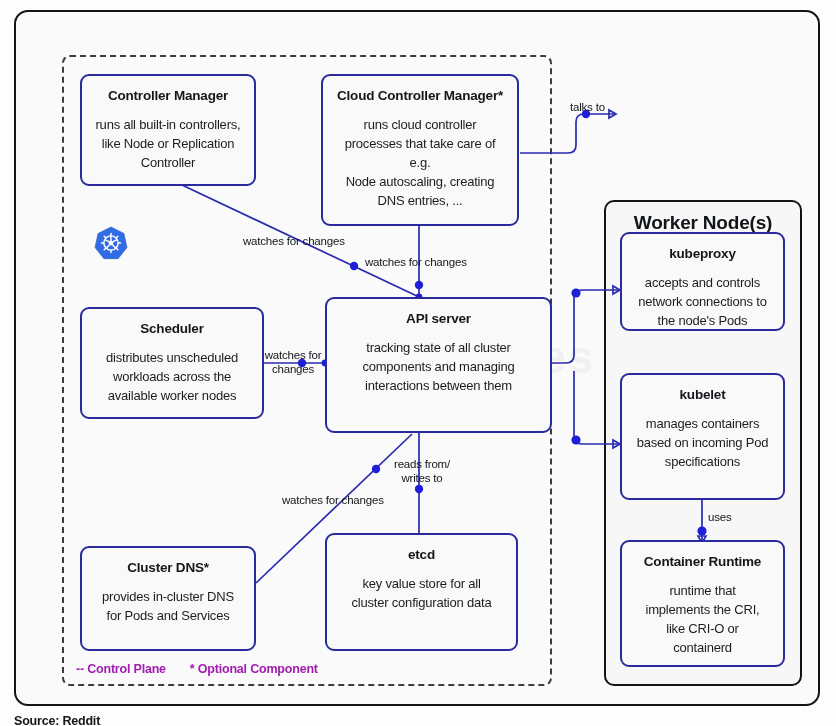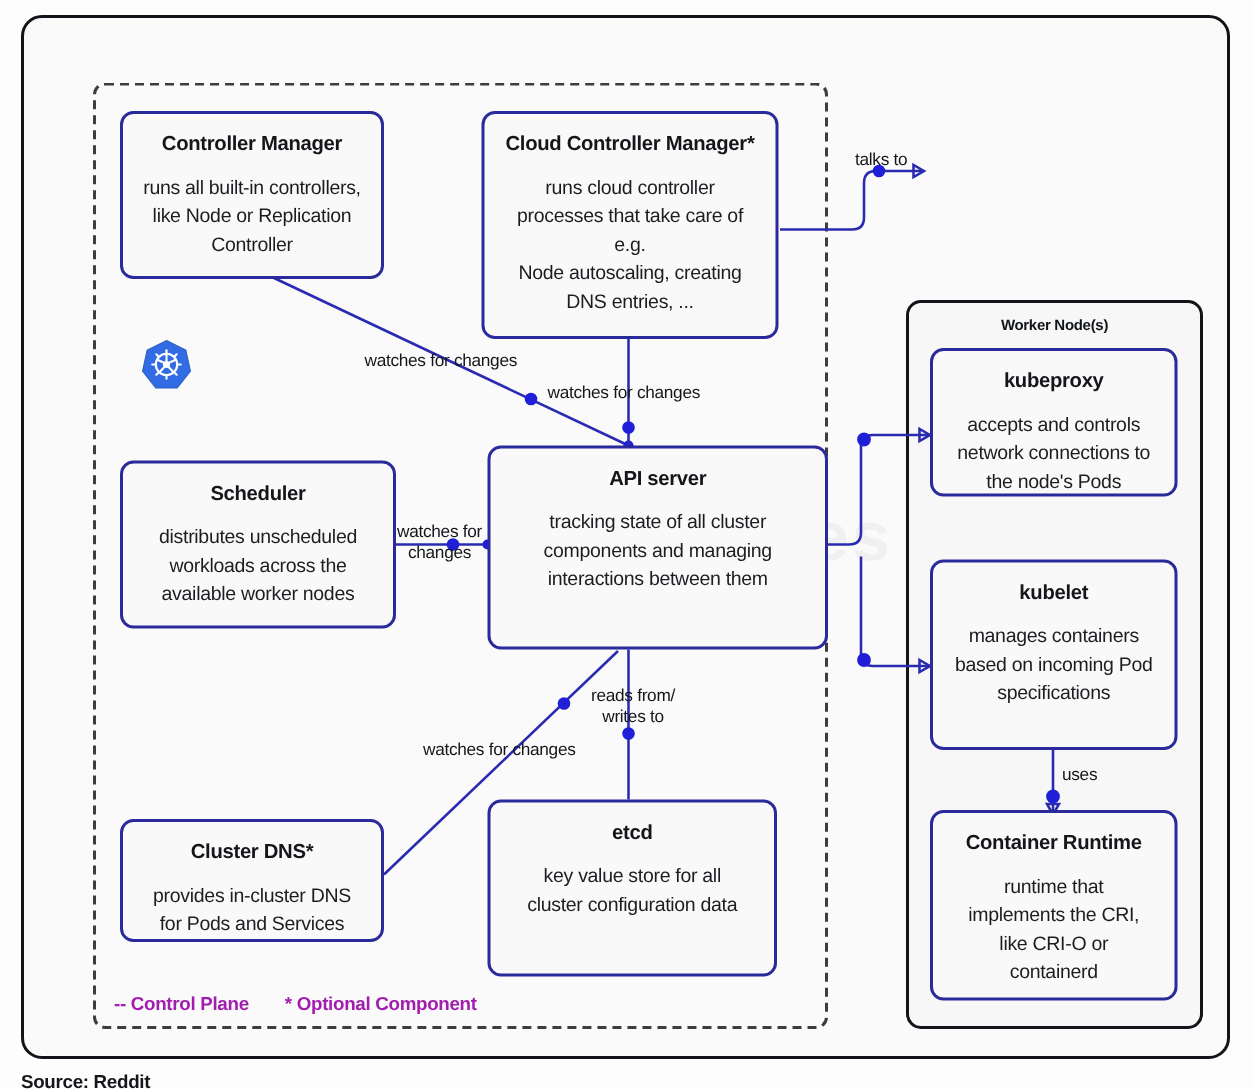--- a/index.html
+++ b/index.html
@@ -53,21 +53,21 @@
     border-radius: 10px;
     background: #f7f7f7;
     box-sizing: border-box;
   }
   #worker-node-title {
     position: absolute;
     left: 0;
     top: 10px;
     width: 100%;
     text-align: center;
-    font-size: 10px;
+    font-size: 19px;
     font-weight: bold;
     color: #111418;
     letter-spacing: -0.2px;
   }
 
   
   .node {
     position: absolute;
     box-sizing: border-box;
     border: 2px solid #2a2a9c;
@@ -253,21 +253,21 @@
 available worker nodes</div>
   </div>
 
   <div class="node" style="left:325px; top:297px; width:227px; height:136px;">
     <div class="title">API server</div>
     <div class="body">tracking state of all cluster
 components and managing
 interactions between them</div>
   </div>
 
-  <div class="node" style="left:80px; top:546px; width:176px; height:82px;">
+  <div class="node" style="left:80px; top:546px; width:176px; height:105px;">
     <div class="title">Cluster DNS*</div>
     <div class="body">provides in-cluster DNS
 for Pods and Services</div>
   </div>
 
   <div class="node" style="left:325px; top:533px; width:193px; height:118px;align-items:center;">
     <div class="title">etcd</div>
     <div class="body">key value store for all
 cluster configuration data</div>
   </div>

